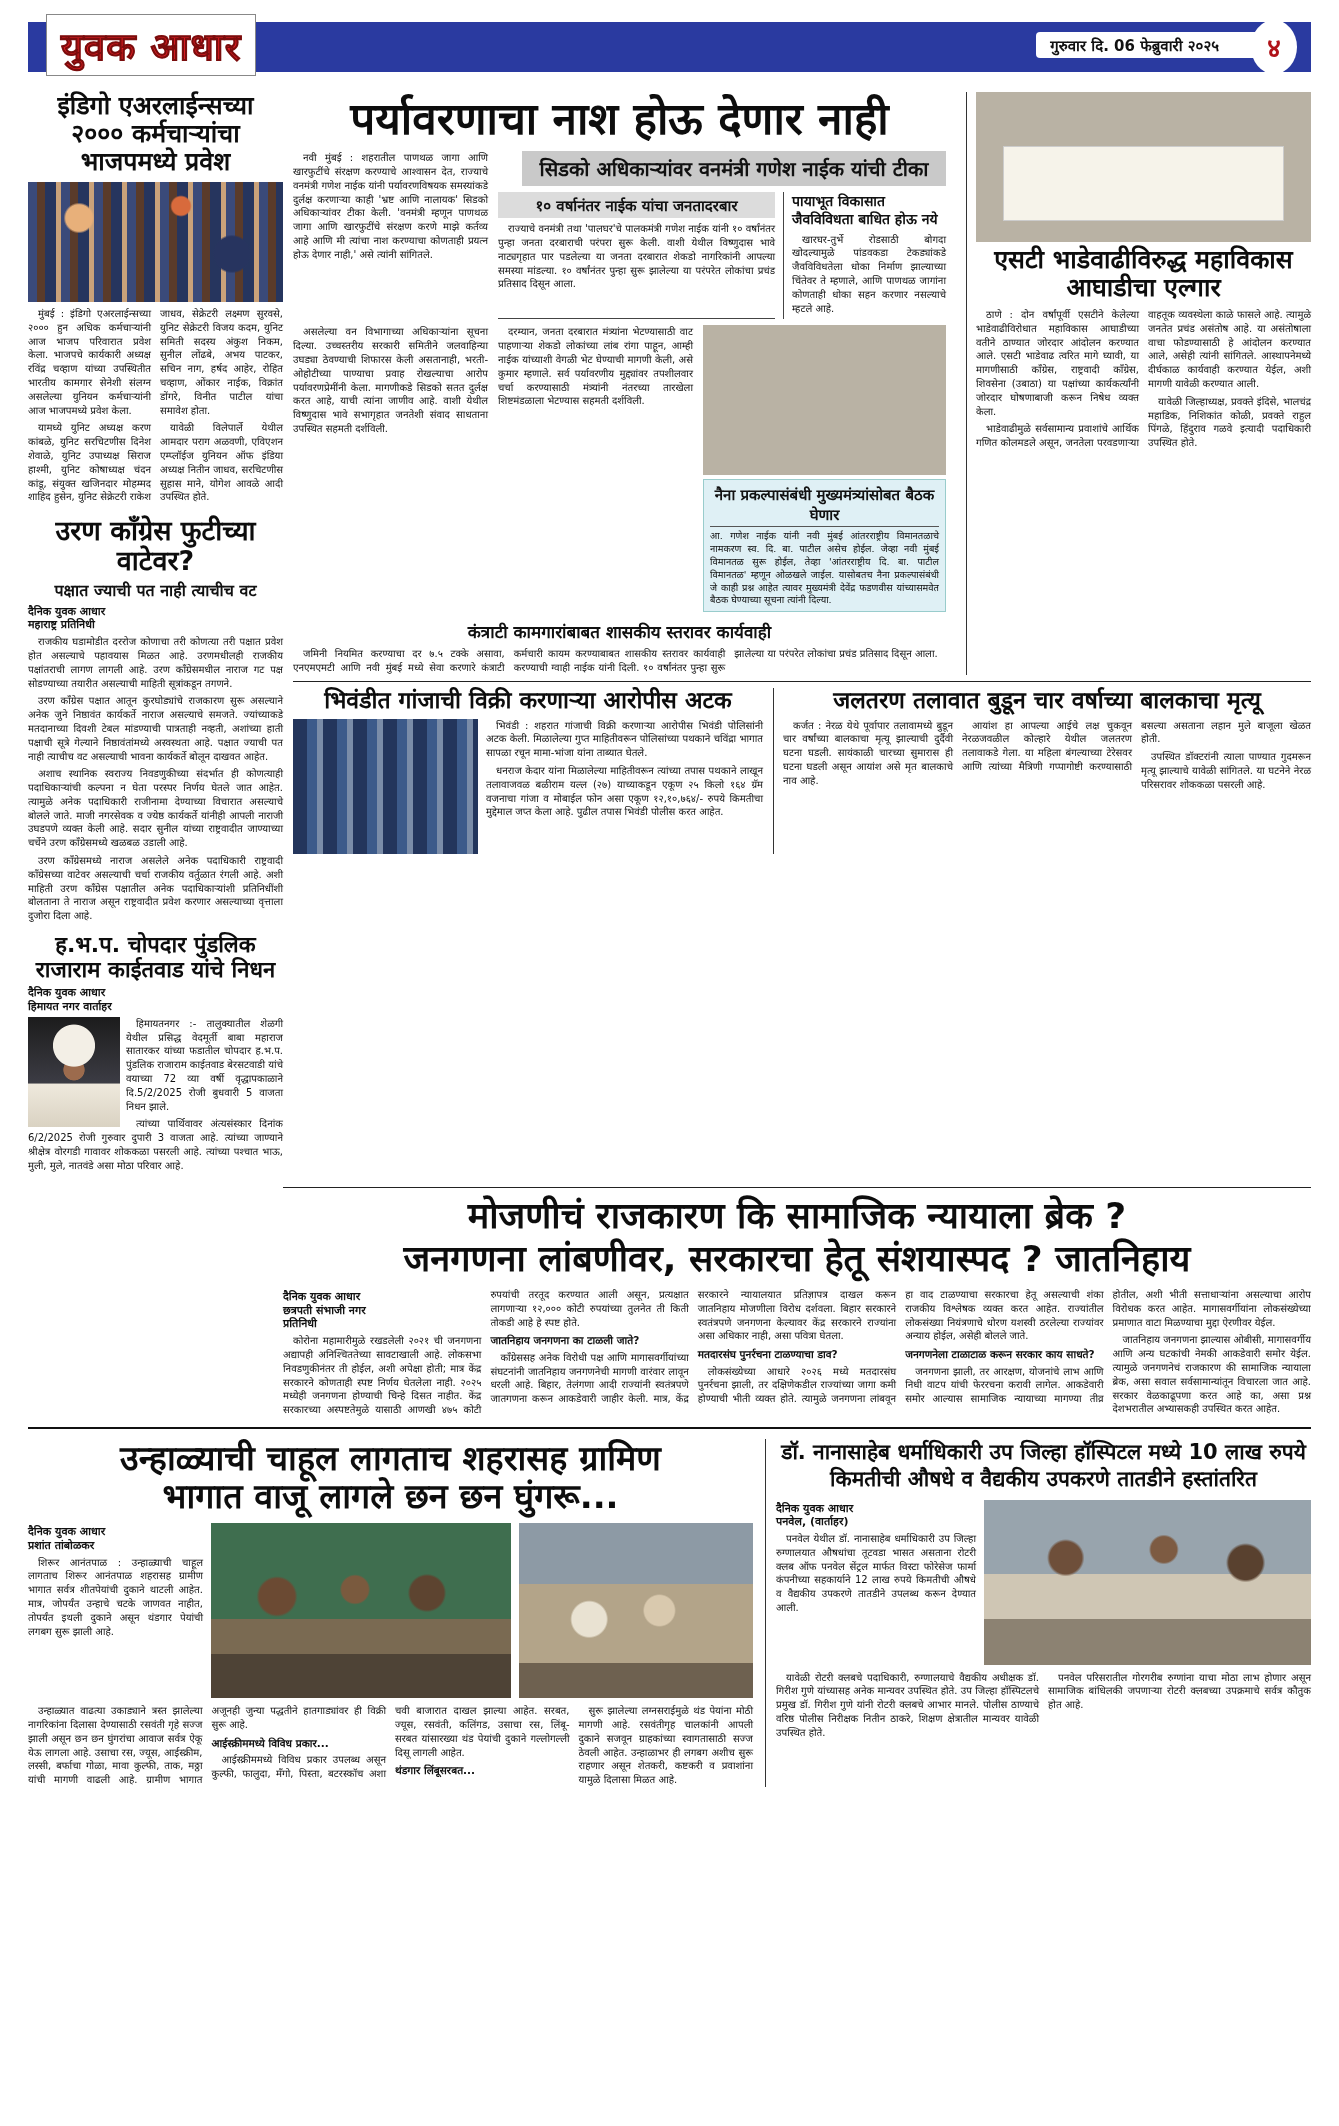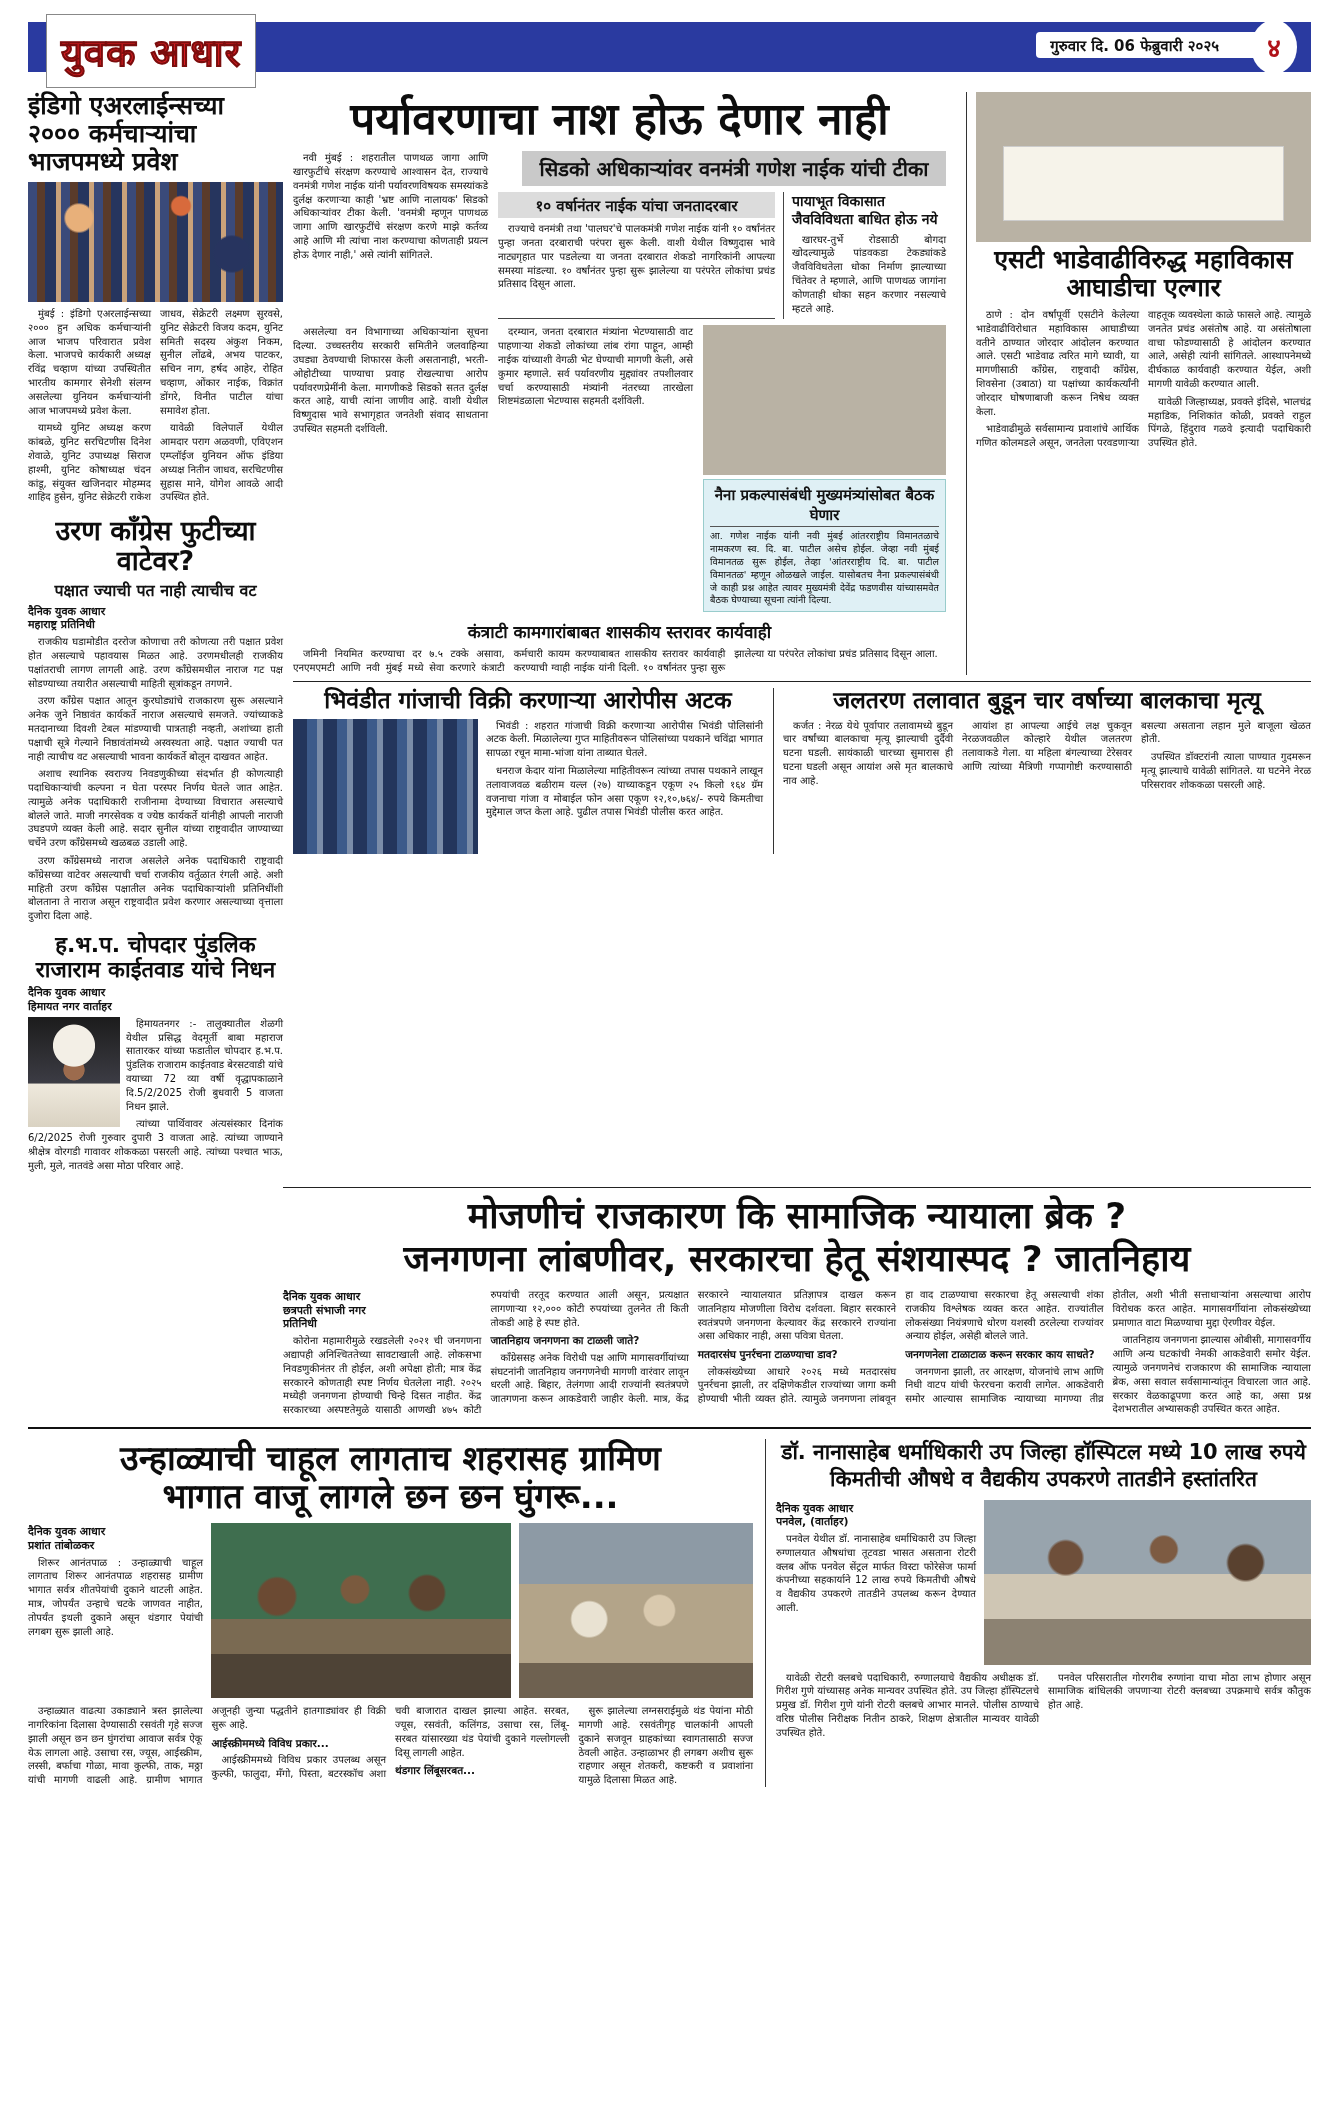--- a/index.html
+++ b/index.html
@@ -2,21 +2,21 @@
 <html><head>
 <meta charset="utf-8">
 <style>
   * { margin:0; padding:0; box-sizing:border-box; }
   html,body { background:#ffffff; }
   body { font-family:"DejaVu Sans", sans-serif; color:#111; width:1339px; }
   .page { width:1339px; min-height:2126px; background:#fff; overflow:hidden; }
 
   
   .masthead { position:relative; margin:22px 28px 6px 28px; height:50px; background:#2a3aa0; }
-  .logo-box { position:absolute; left:18px; top:-8px; background:#fff; border:1px solid #888; padding:2px 14px; height:74px; display:flex; align-items:center; }
+  .logo-box { position:absolute; left:18px; top:-8px; background:#fff; border:1px solid #888; padding:2px 14px; height:62px; display:flex; align-items:center; }
   .logo-text { font-size:38px; font-weight:bold; color:#e31e24; letter-spacing:1px; -webkit-text-stroke:1px #7a0d0d; font-family:"DejaVu Serif", serif; }
   .date-pill { position:absolute; right:52px; top:10px; background:#fff; border-radius:4px; padding:3px 40px 3px 14px; font-size:15px; font-weight:bold; }
   .page-oval { position:absolute; right:-38px; top:-12px; width:46px; height:54px; background:#fff; border-radius:50%; display:flex; align-items:center; justify-content:center; font-size:26px; font-weight:bold; color:#b01218; }
 
   
   .hl { font-weight:bold; line-height:1.12; color:#0d0d0d; }
   .byline { font-size:11px; font-weight:bold; line-height:1.25; margin:2px 0 3px 0; }
   .body-txt { font-size:10px; line-height:1.38; text-align:justify; }
   .body-txt p { margin-bottom:4px; text-indent:10px; }
   .cols-2 { column-count:2; column-gap:9px; }
@@ -26,21 +26,21 @@
   .subhead-inline { font-size:10.5px; font-weight:bold; margin:3px 0; }
   .photo { background:#b9b2a4; width:100%; }
   .hr { border-top:1px solid #222; margin:6px 0; }
 
   
   .top-wrap { display:flex; gap:10px; padding:14px 28px 0 28px; }
   .left-rail { width:255px; flex-shrink:0; }
   .main-area { flex:1; min-width:0; }
 
   
-  .indigo-hl { font-size:25px; text-align:left; margin-bottom:6px; }
+  .indigo-hl { font-size:25px; text-align:center; margin-bottom:6px; }
   .ph-crowd { height:120px; background:
       radial-gradient(circle at 20% 30%, #e8b07a 0 6%, transparent 7%),
       radial-gradient(circle at 60% 20%, #d86a3c 0 5%, transparent 6%),
       radial-gradient(circle at 80% 60%, #27345f 0 8%, transparent 9%),
       repeating-linear-gradient(90deg,#3a4a7a 0 9px,#5a3b2a 9px 17px,#26355e 17px 28px,#caa27a 28px 33px),
       linear-gradient(#8899aa,#44507a); margin-bottom:5px; }
 
   
   .uran-hl { font-size:27px; text-align:center; margin:10px 0 2px 0; }
   .uran-sub { font-size:16px; font-weight:bold; text-align:center; margin-bottom:4px; }

